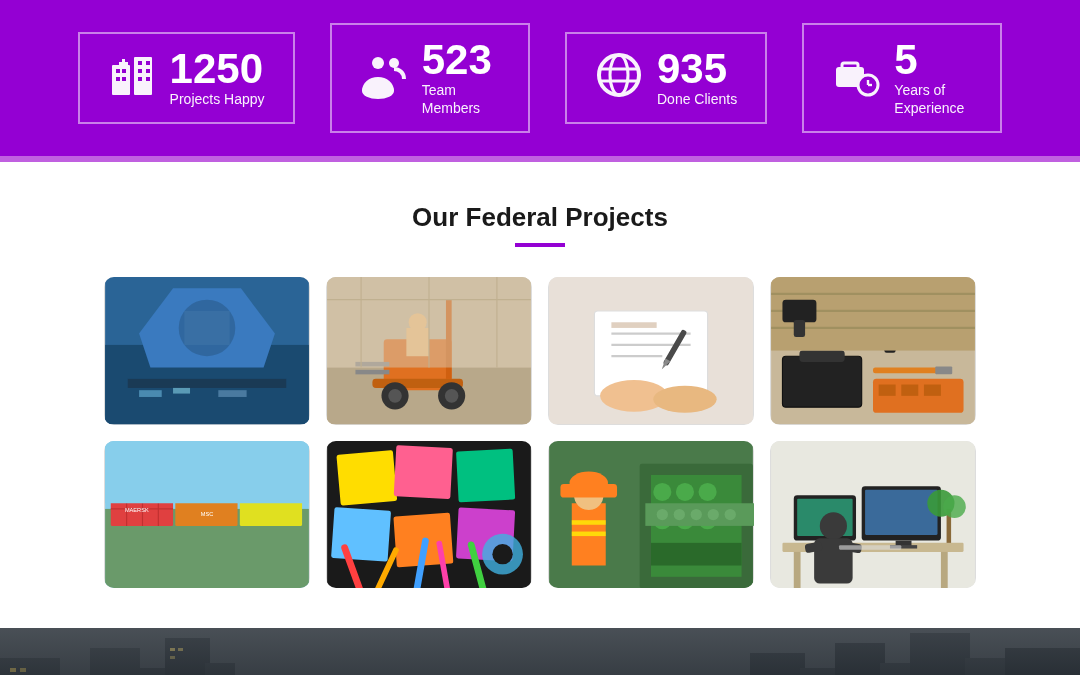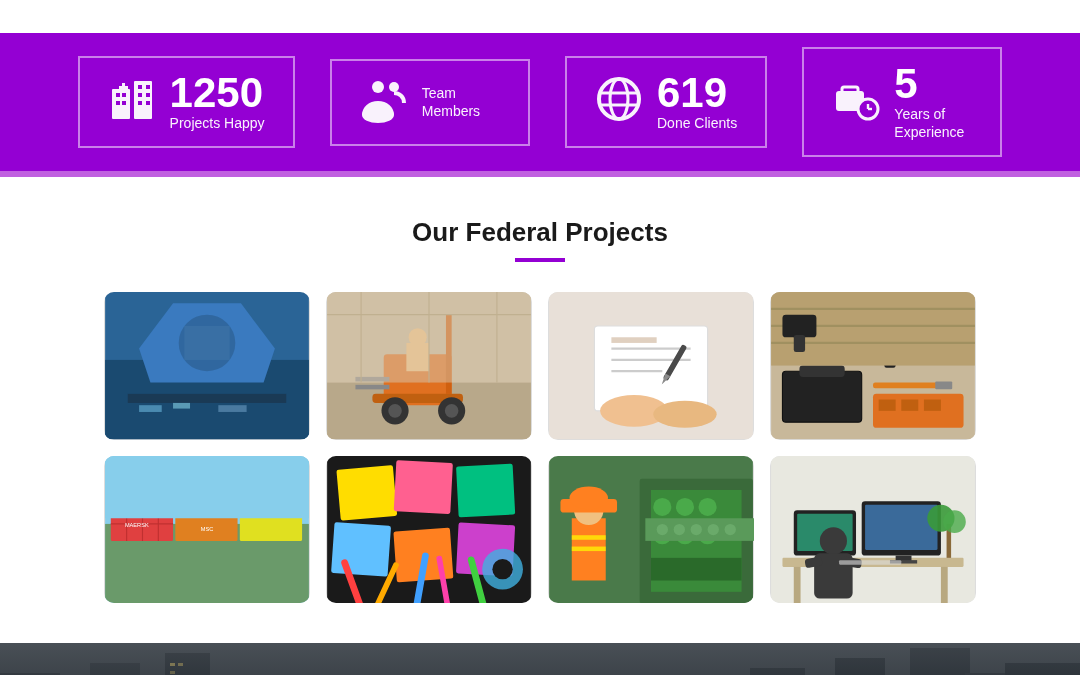--- a/index.html
+++ b/index.html
@@ -1,25 +1,24 @@
 <!DOCTYPE html>
 <html><head>
   <meta charset="utf-8">
   <style>
     * { margin: 0; padding: 0; box-sizing: border-box; }
     body { font-family: 'Segoe UI', Arial, sans-serif; background: #fff; width: 1080px; min-height: 675px; overflow-x: hidden; }
 
     
     .stats-banner {
       background: #9400d3;
-      padding: 14px 60px;
+      padding: 23px 60px;
       display: flex;
       justify-content: space-around;
       align-items: center;
-      margin-top: 33px;
     }
     .stat-item {
       display: flex;
       align-items: center;
       gap: 14px;
       border: 2px solid rgba(255,255,255,0.5);
       padding: 14px 28px;
       color: white;
       min-width: 200px;
     }
@@ -134,35 +133,36 @@
     <div class="stat-icon">
       <svg viewBox="0 0 24 24" xmlns="http://www.w3.org/2000/svg">
         <circle cx="9" cy="6" r="3"></circle>
         <circle cx="17" cy="6" r="2.5"></circle>
         <path d="M1 20c0-4 3.5-7 8-7s8 3 8 7" stroke="white" stroke-width="0" fill="white"></path>
         <ellipse cx="9" cy="20" rx="8" ry="4"></ellipse>
         <path d="M17 9c2.5 0 5 1.8 5 5" fill="none" stroke="white" stroke-width="2"></path>
       </svg>
     </div>
     <div class="stat-text">
+      <span class="stat-number">523</span>
       <span class="stat-label">Team<br>Members</span>
     </div>
   </div>
 
   <div class="stat-item">
     <div class="stat-icon">
       <svg viewBox="0 0 24 24" xmlns="http://www.w3.org/2000/svg">
         <circle cx="12" cy="12" r="10" fill="none" stroke="white" stroke-width="2"></circle>
         <ellipse cx="12" cy="12" rx="4.5" ry="10" fill="none" stroke="white" stroke-width="1.5"></ellipse>
         <line x1="2" y1="9" x2="22" y2="9" stroke="white" stroke-width="1.5"></line>
         <line x1="2" y1="15" x2="22" y2="15" stroke="white" stroke-width="1.5"></line>
       </svg>
     </div>
     <div class="stat-text">
-      <span class="stat-number">619</span>
+      <span class="stat-number">935</span>
       <span class="stat-label">Done Clients</span>
     </div>
   </div>
 
   <div class="stat-item">
     <div class="stat-icon">
       <svg viewBox="0 0 24 24" xmlns="http://www.w3.org/2000/svg">
 
         <rect x="2" y="8" width="14" height="10" rx="1.5" fill="white"></rect>
         <rect x="5" y="6" width="8" height="3" rx="1" fill="none" stroke="white" stroke-width="1.5"></rect>

